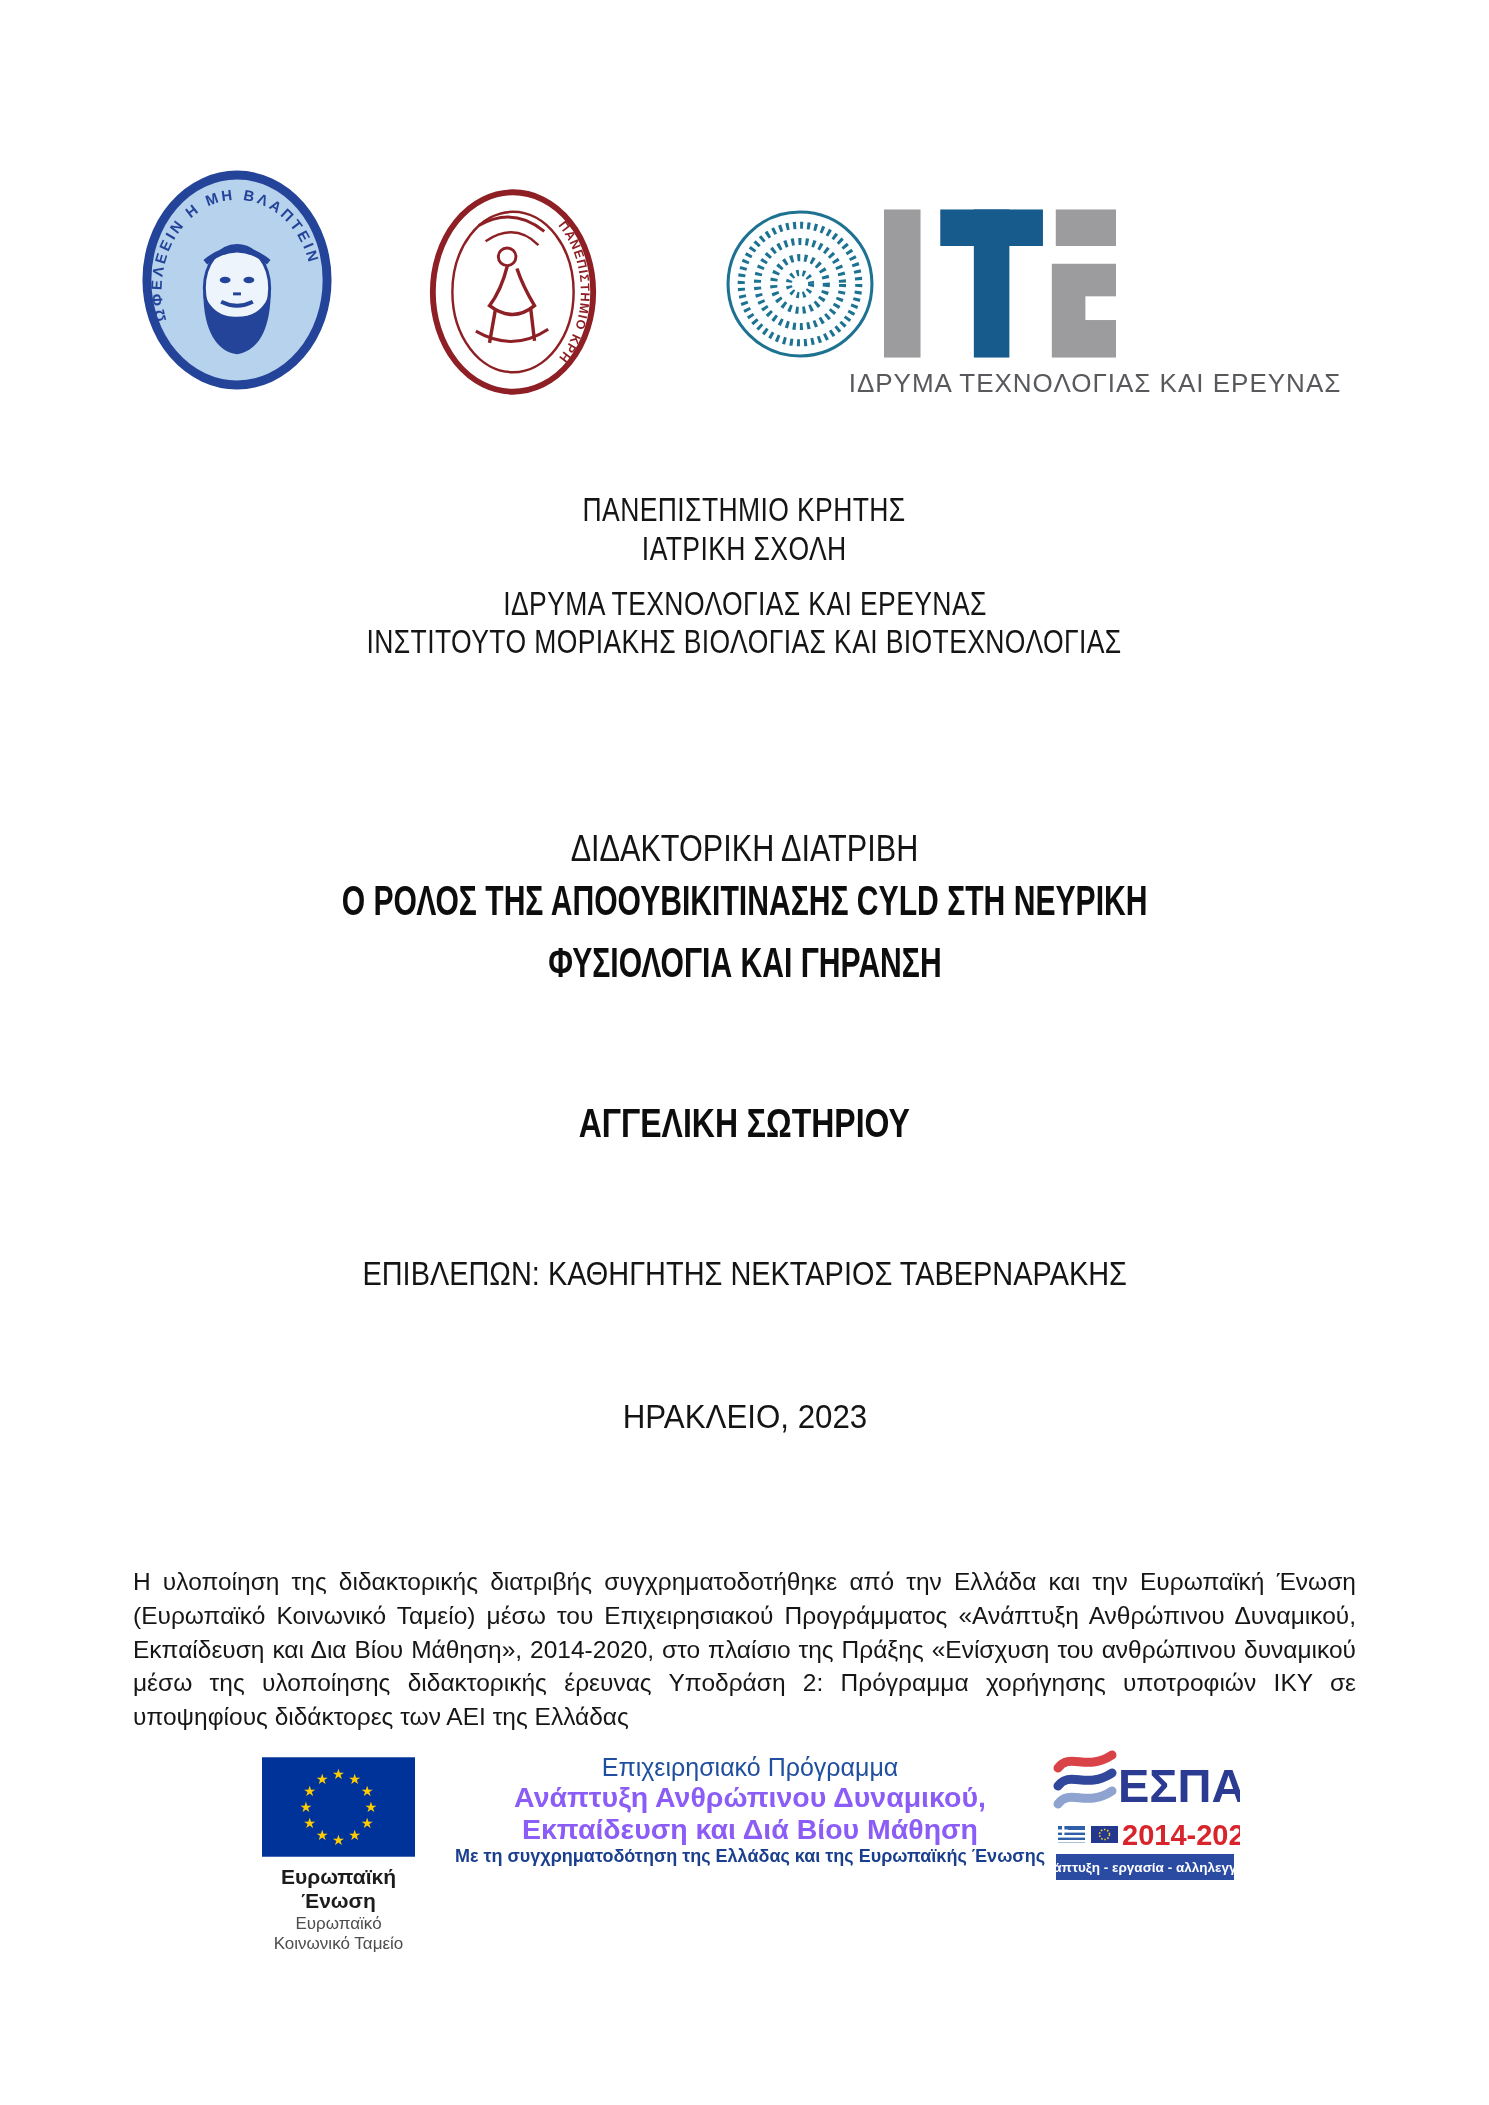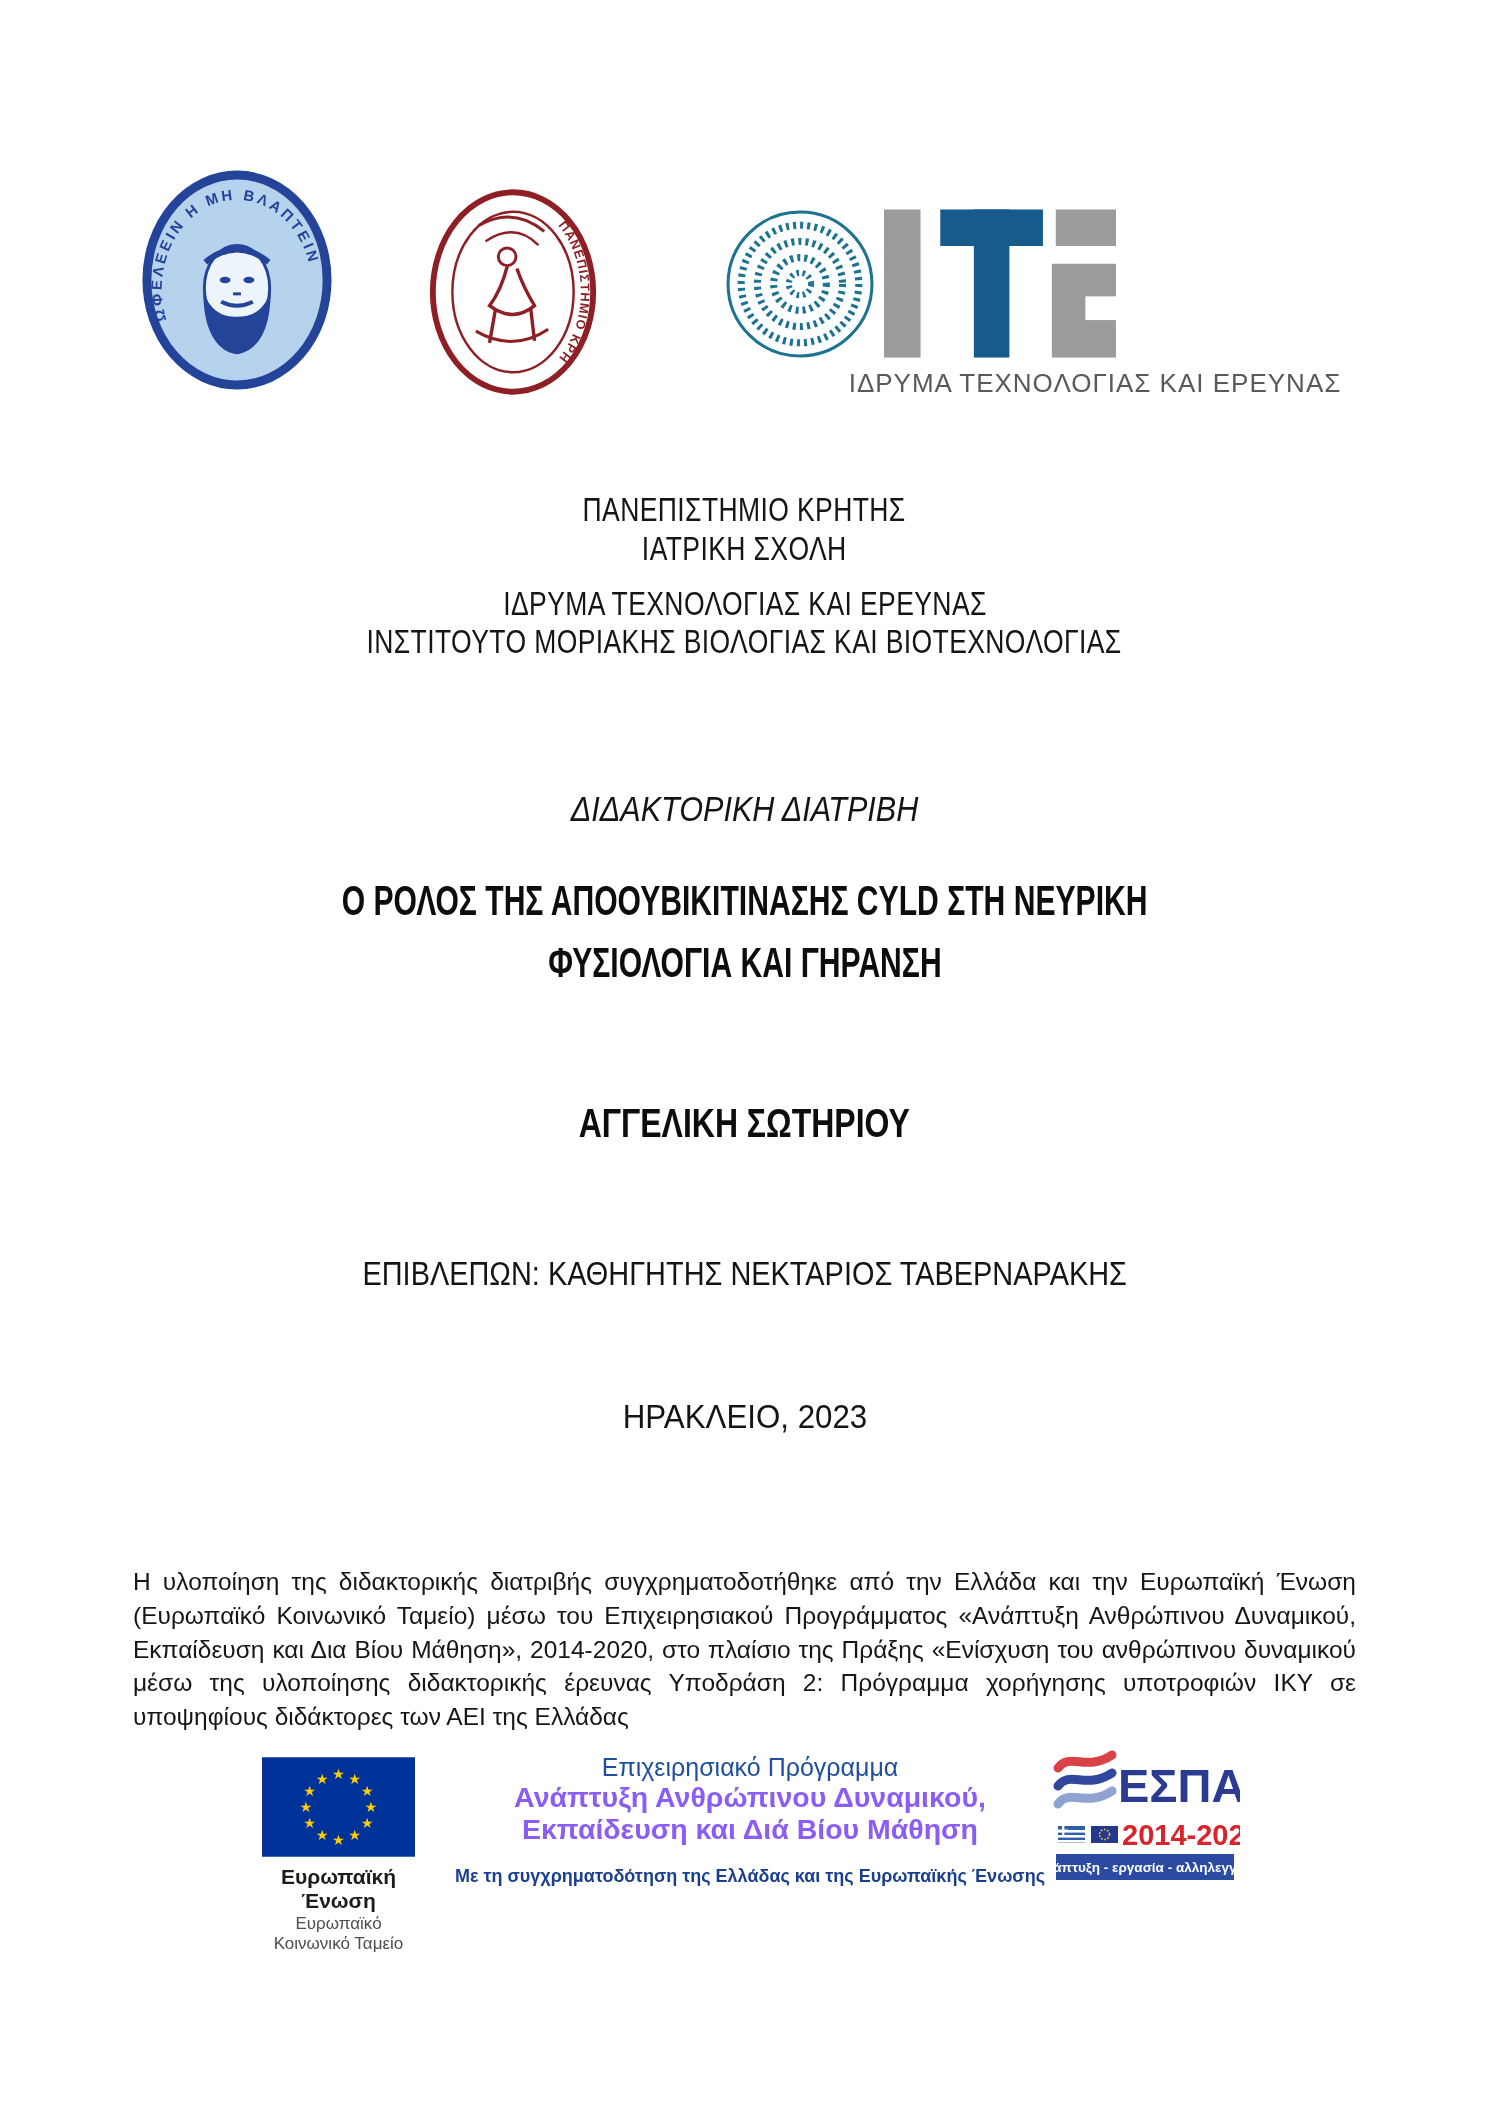--- a/index.html
+++ b/index.html
@@ -36,21 +36,21 @@
   }
 
   
   .eu-block{position:absolute;left:256px;top:1756px;width:165px;text-align:center;}
   .eu-name{font-size:21px;font-weight:bold;color:#1c1c1c;margin-top:3px;}
   .eu-fund{font-size:17px;color:#4d4d4f;margin-top:1px;}
 
   .program-block{position:absolute;left:420px;top:1753px;width:660px;text-align:center;}
   .program-line1{font-size:25px;font-weight:normal;color:#1f4f9e;}
   .program-line2,.program-line3{font-size:28.5px;font-weight:bold;color:#8b5cf6;line-height:1.12;}
-  .program-cofinance{font-size:18px;font-weight:bold;color:#1b3f8f;margin-top:20px;}
+  .program-cofinance{font-size:18px;font-weight:bold;color:#1b3f8f;}
 
   .espa-block{position:absolute;left:1050px;top:1742px;width:190px;}
 </style>
 </head>
 <body>
 
 <div class="page">
 
   <div class="logo" style="left:138px;top:166px;width:198px;height:230px;">
     <svg width="198" height="230" viewBox="0 0 200 230">
@@ -107,21 +107,21 @@
     </svg>
   </div>
 
   <div class="ite-caption">ΙΔΡΥΜΑ ΤΕΧΝΟΛΟΓΙΑΣ ΚΑΙ ΕΡΕΥΝΑΣ</div>
 
   <div class="center-line" style="top:490px;"><span class="narrow inst">ΠΑΝΕΠΙΣΤΗΜΙΟ ΚΡΗΤΗΣ</span></div>
   <div class="center-line" style="top:529px;"><span class="narrow inst">ΙΑΤΡΙΚΗ ΣΧΟΛΗ</span></div>
   <div class="center-line" style="top:584px;"><span class="narrow inst">ΙΔΡΥΜΑ ΤΕΧΝΟΛΟΓΙΑΣ ΚΑΙ ΕΡΕΥΝΑΣ</span></div>
   <div class="center-line" style="top:622px;"><span class="narrow inst">ΙΝΣΤΙΤΟΥΤΟ ΜΟΡΙΑΚΗΣ ΒΙΟΛΟΓΙΑΣ ΚΑΙ ΒΙΟΤΕΧΝΟΛΟΓΙΑΣ</span></div>
 
-  <div class="center-line" style="top:788px;font-style:italic;"><span class="narrow-mid thesis-type">ΔΙΔΑΚΤΟΡΙΚΗ ΔΙΑΤΡΙΒΗ</span></div>
+  <div class="center-line" style="top:828px;"><span class="narrow-mid thesis-type">ΔΙΔΑΚΤΟΡΙΚΗ ΔΙΑΤΡΙΒΗ</span></div>
   <div class="center-line" style="top:876px;text-align:center;"><span class="narrow-tight thesis-title">Ο ΡΟΛΟΣ ΤΗΣ ΑΠΟΟΥΒΙΚΙΤΙΝΑΣΗΣ CYLD ΣΤΗ ΝΕΥΡΙΚΗ</span></div>
   <div class="center-line" style="top:1100px;"><span class="narrow author">ΑΓΓΕΛΙΚΗ ΣΩΤΗΡΙΟΥ</span></div>
 
   <div class="center-line" style="top:938px;"><span class="narrow-tight thesis-title">ΦΥΣΙΟΛΟΓΙΑ ΚΑΙ ΓΗΡΑΝΣΗ</span></div>
 
   <div class="center-line" style="top:1254px;"><span class="narrow-mid supervisor">ΕΠΙΒΛΕΠΩΝ: ΚΑΘΗΓΗΤΗΣ ΝΕΚΤΑΡΙΟΣ ΤΑΒΕΡΝΑΡΑΚΗΣ</span></div>
 
   <div class="center-line" style="top:1397px;"><span class="place" style="display:inline-block;transform:scaleX(0.92);transform-origin:center;">ΗΡΑΚΛΕΙΟ, 2023</span></div>
 
   <div class="funding-paragraph">Η υλοποίηση της διδακτορικής διατριβής συγχρηματοδοτήθηκε από την Ελλάδα και την Ευρωπαϊκή Ένωση (Ευρωπαϊκό Κοινωνικό Ταμείο) μέσω του Επιχειρησιακού Προγράμματος «Ανάπτυξη Ανθρώπινου Δυναμικού, Εκπαίδευση και Δια Βίου Μάθηση», 2014-2020, στο πλαίσιο της Πράξης «Ενίσχυση του ανθρώπινου δυναμικού μέσω της υλοποίησης διδακτορικής έρευνας Υποδράση 2: Πρόγραμμα χορήγησης υποτροφιών ΙΚΥ σε υποψηφίους διδάκτορες των ΑΕΙ της Ελλάδας</div>

